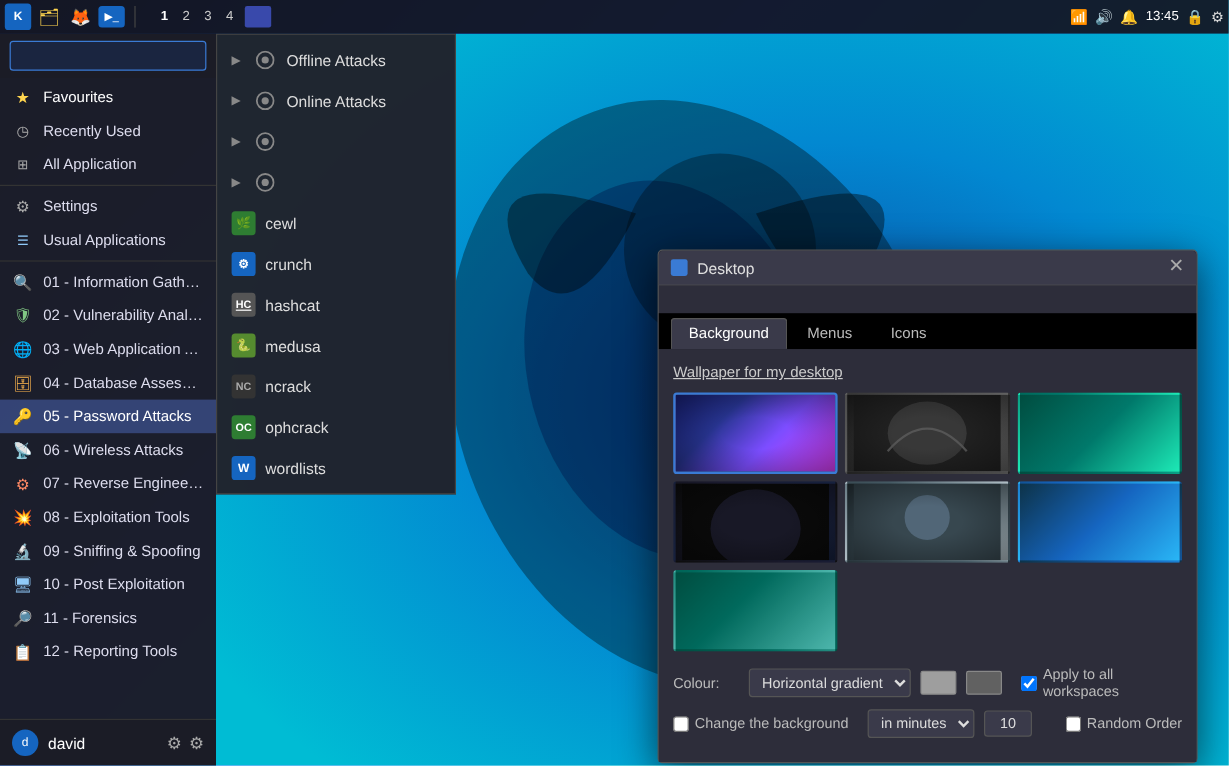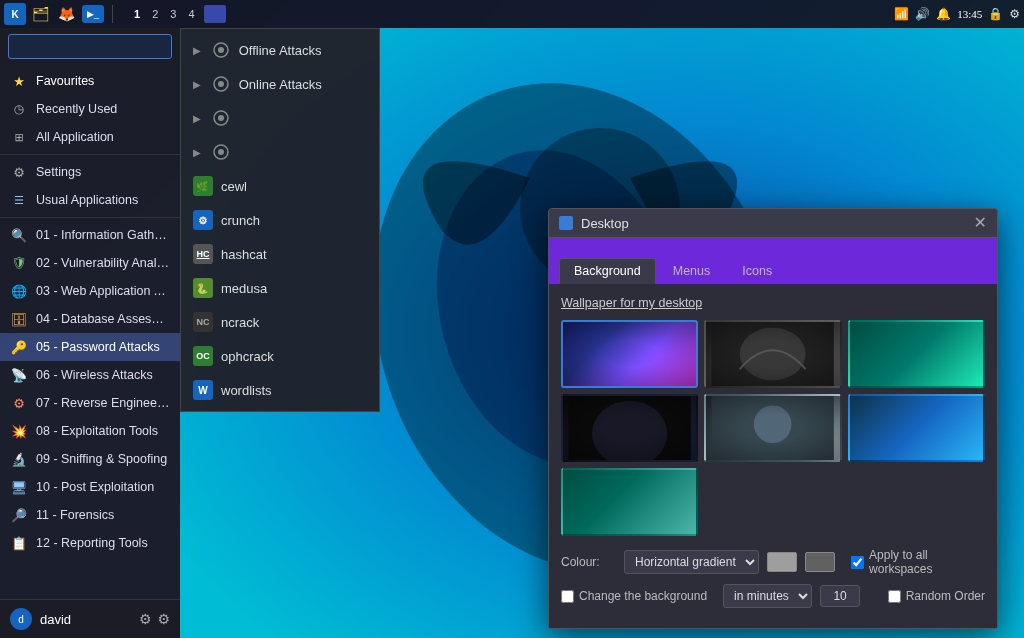--- a/index.html
+++ b/index.html
@@ -63,21 +63,21 @@
       color: #fff;
       font-weight: bold;
     }
     .taskbar-right {
       display: flex;
       align-items: center;
       gap: 6px;
       font-size: 11px;
       color: #ddd;
     }
-    .taskbar-time { font-size: 11px; color: #fff; font-family: Liberation Serif, serif; }
+    .taskbar-time { font-size: 11px; color: #fff; }
 
     
     .app-menu {
       position: absolute;
       top: 28px;
       left: 0;
       width: 180px;
       bottom: 0;
       background: rgba(28,28,38,0.97);
       display: flex;
@@ -257,23 +257,24 @@
       border-radius: 2px;
     }
     .window-close {
       color: #aaa;
       font-size: 16px;
       cursor: pointer;
       line-height: 1;
     }
     .window-tabs {
       display: flex;
-      padding: 20px 10px 0;
-      background: #6d28d9;
+      padding: 4px 10px 0;
+      background: #000000;
       gap: 2px;
+      margin-top: 23px;
     }
     .window-tab {
       padding: 5px 14px;
       font-size: 12.5px;
       color: #bbb;
       cursor: pointer;
       border: 1px solid transparent;
       border-radius: 3px 3px 0 0;
     }
     .window-tab.active {

